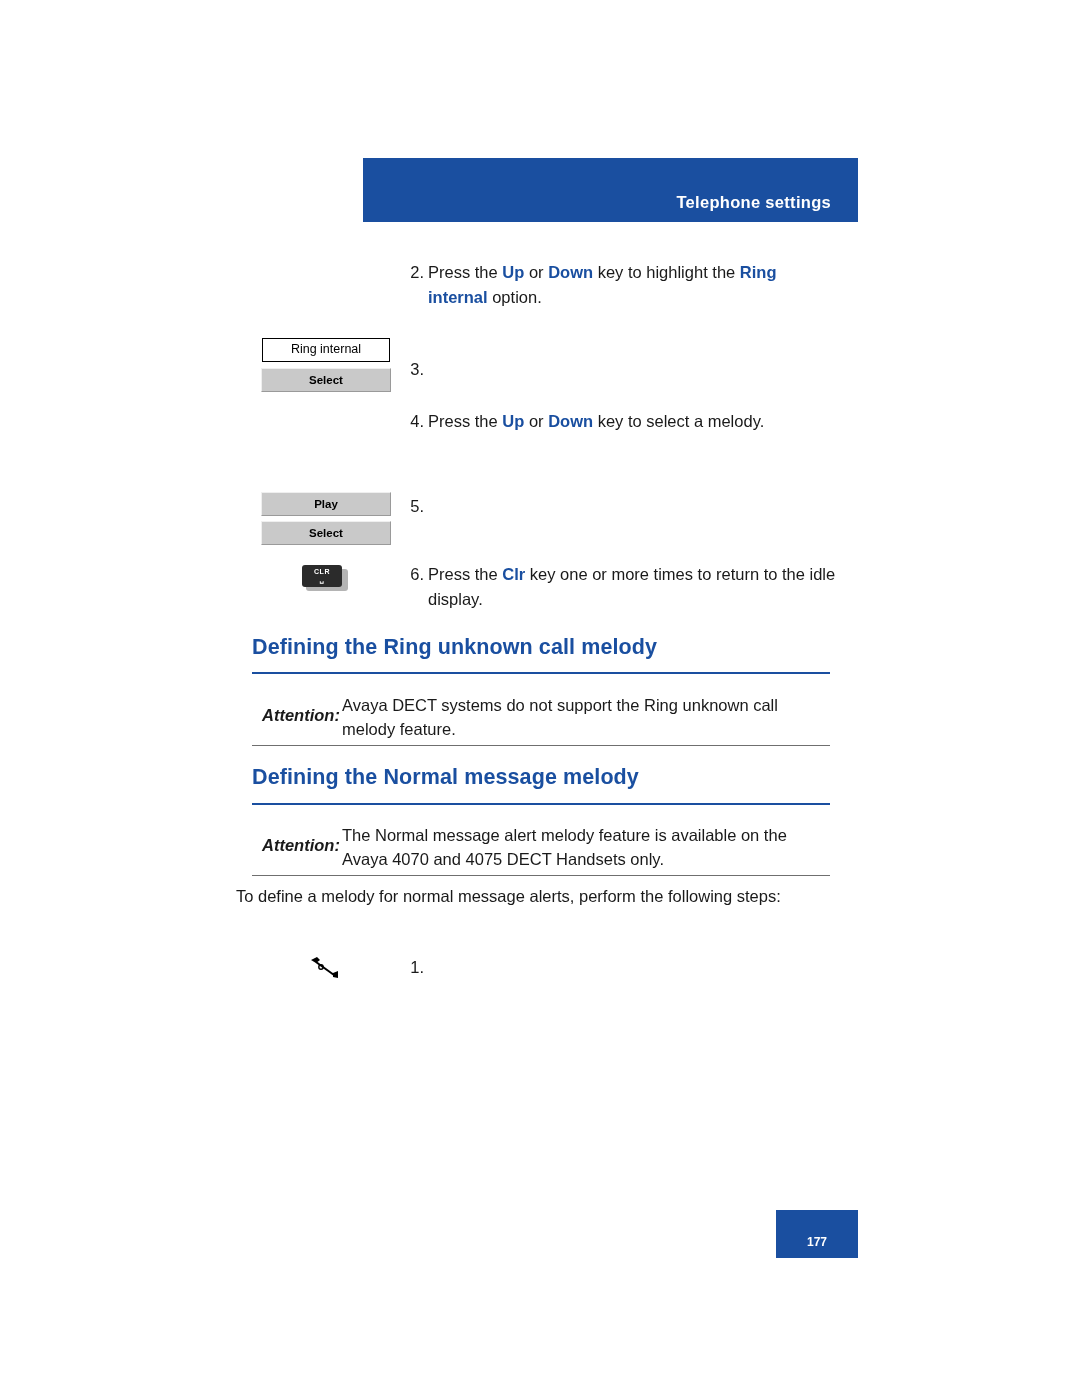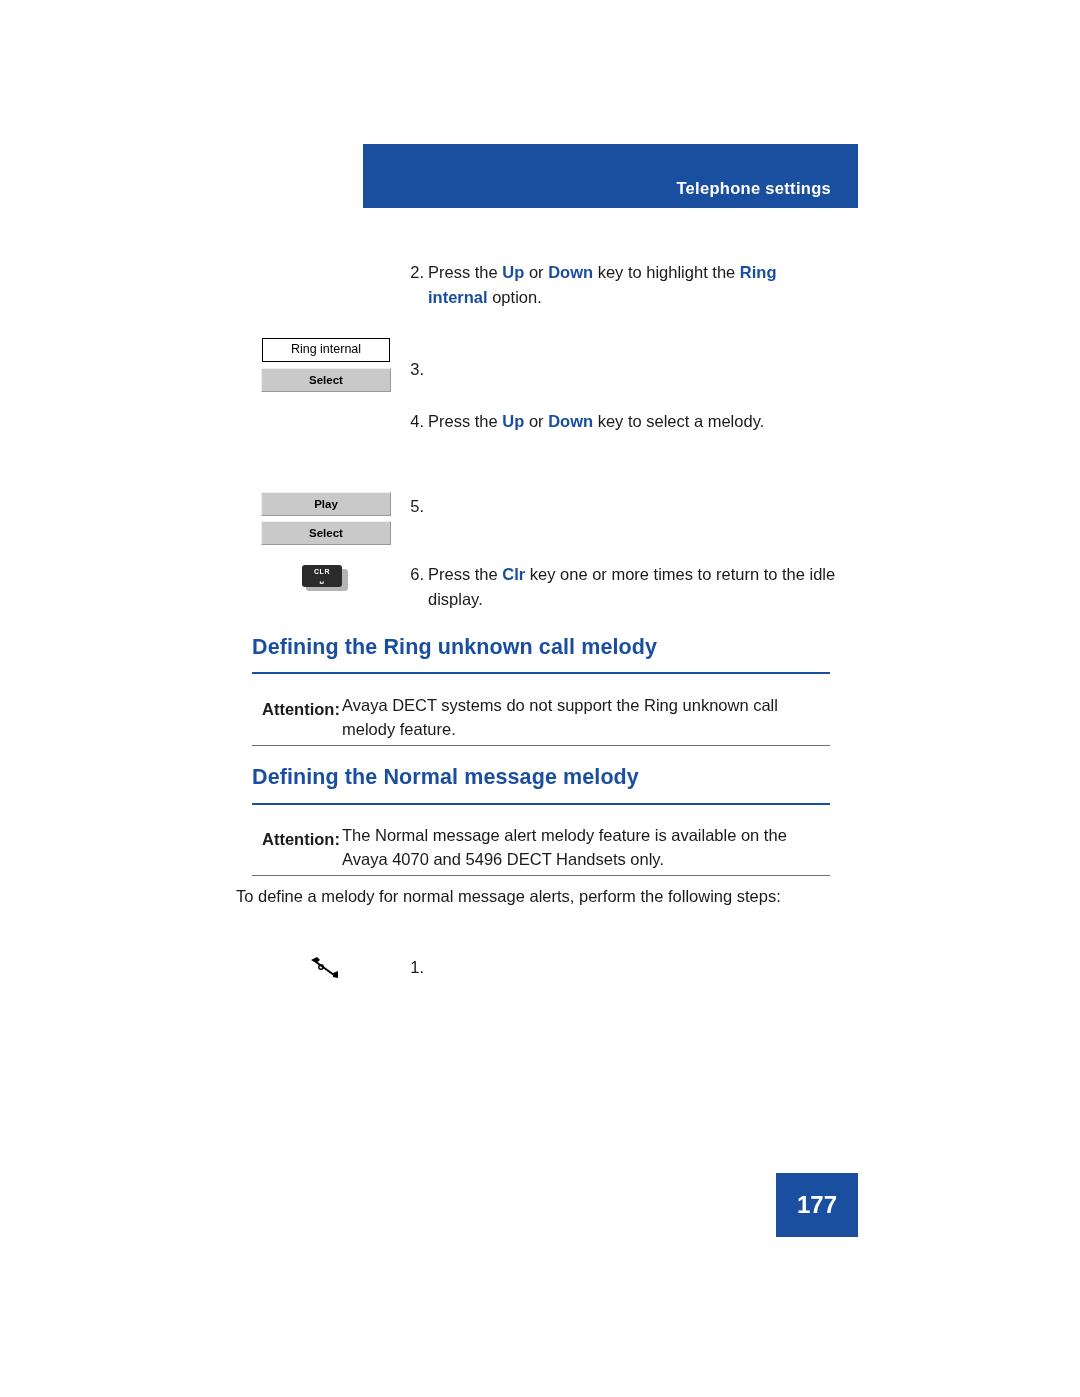--- a/index.html
+++ b/index.html
@@ -13,21 +13,21 @@
     position: relative;
     font-family: "Liberation Sans", sans-serif;
     color: #000000;
     overflow: hidden;
   }
 
   
   .header-band {
     position: absolute;
     left: 363px;
-    top: 144px;
+    top: 158px;
     width: 495px;
     height: 64px;
     background: #1a4fa0;
   }
   .header-band .header-title {
     position: absolute;
     right: 27px;
     bottom: 10px;
     color: #ffffff;
     font-size: 16.5px;
@@ -148,46 +148,47 @@
   
   .attn {
     position: absolute;
     font-size: 16.5px;
     line-height: 24px;
     color: #1a1a1a;
   }
   .attn .lbl {
     position: absolute;
     left: 0;
-    top: 4px;
+    top: 10px;
+    font-style: italic;
     font-weight: bold;
   }
   .attn .txt {
     margin-left: 80px;
     display: block;
   }
 
   
   .para {
     position: absolute;
     font-size: 16.5px;
     line-height: 25px;
     color: #1a1a1a;
   }
 
   
   .pagebox {
     position: absolute;
     left: 776px;
-    top: 1173px;
+    top: 1210px;
     width: 82px;
-    height: 64px;
+    height: 48px;
     background: #1a4fa0;
     color: #ffffff;
-    font-size: 24px;
+    font-size: 12px;
     font-weight: bold;
     text-align: center;
     line-height: 64px;
   }
 </style>
 </head>
 <body>
 
 <div class="header-band">
   <div class="header-title">Telephone settings</div>
@@ -237,21 +238,21 @@
   <span class="lbl">Attention:</span>
   <span class="txt">Avaya DECT systems do not support the Ring unknown call melody feature.</span>
 </div>
 <div class="rule thin" style="left:252px; top:745px; width:578px;"></div>
 
 <h2 class="section" style="left:252px; top:765px;">Defining the Normal message melody</h2>
 <div class="rule" style="left:252px; top:803px; width:578px;"></div>
 
 <div class="attn" style="left:262px; top:823px; width:570px;">
   <span class="lbl">Attention:</span>
-  <span class="txt">The Normal message alert melody feature is available on the Avaya 4070 and 5496 DECT Handsets only.</span>
+  <span class="txt">The Normal message alert melody feature is available on the Avaya 4070 and 4075 DECT Handsets only.</span>
 </div>
 <div class="rule thin" style="left:252px; top:875px; width:578px;"></div>
 
 <div class="para" style="left:236px; top:884px; width:560px;">To define a melody for normal message alerts, perform the following steps:</div>
 
 <div class="wrench">
   <svg width="34" height="26" viewBox="0 0 34 26" xmlns="http://www.w3.org/2000/svg">
     <g fill="none" stroke="#000000" stroke-width="1.4">
       <path d="M4 5 L10 2 L13 5 L9 8 Z" fill="#000000" stroke="none"></path>
       <path d="M9 7 L27 20" stroke-width="2"></path>

